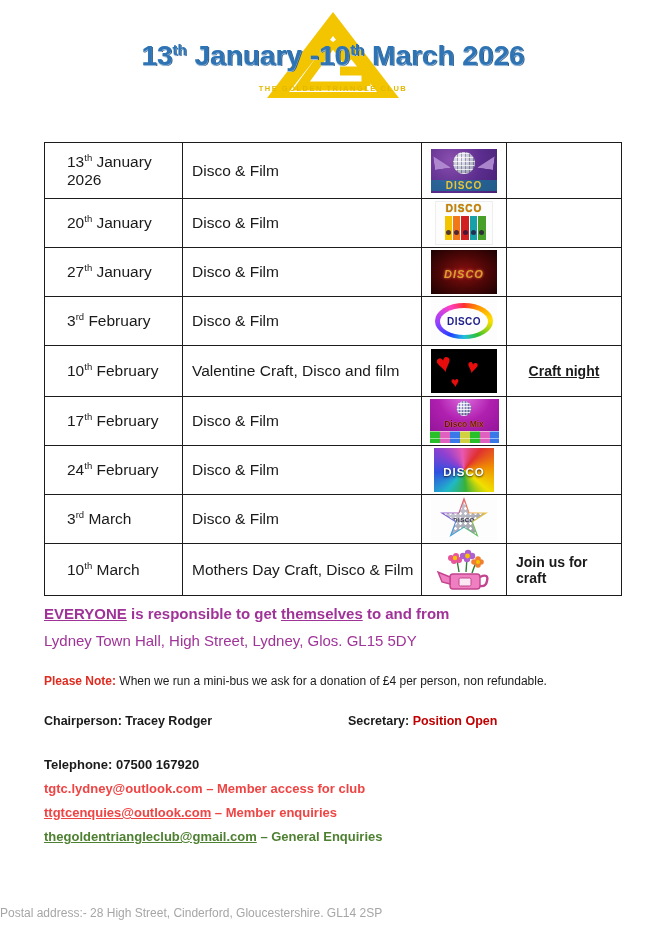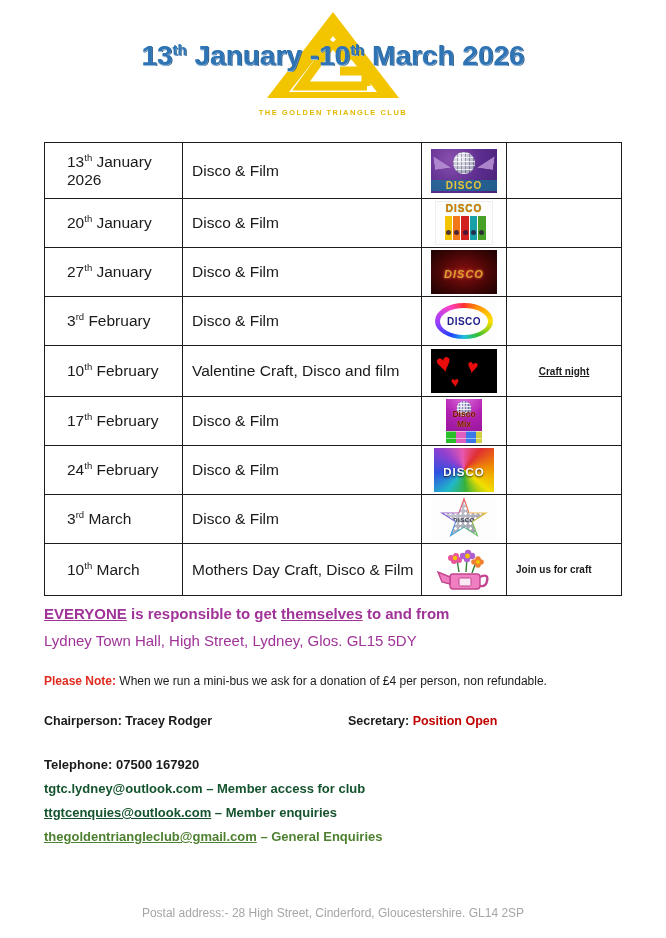--- a/index.html
+++ b/index.html
@@ -12,36 +12,36 @@
   
   .header { position:relative; height:128px; }
   .logo-svg { position:absolute; left:50%; top:10px; transform:translateX(-50%); z-index:1; }
   .page-title {
     position:absolute; top:40px; left:0; width:100%; text-align:center; z-index:2;
     font-size:28px; font-weight:bold; color:#2E74B5; letter-spacing:0;
     text-shadow:0 1px 1px #aac6e2, 1px 1px 0 #1f4e79;
   }
   .page-title sup { font-size:15px; }
   .club-name {
-    position:absolute; top:108px; left:0; width:100%; text-align:center; z-index:2;
+    position:absolute; top:84px; left:0; width:100%; text-align:center; z-index:2;
     font-size:7.5px; font-weight:bold; color:#E3B800; letter-spacing:1.5px;
   }
 
   
   table.schedule { border-collapse:collapse; margin:14px 0 0 44px; table-layout:fixed; }
   .schedule td { border:1.6px solid #1c1c1c; vertical-align:middle; padding:2px 4px; }
   .schedule col.c-date  { width:138px; }
   .schedule col.c-event { width:239px; }
   .schedule col.c-img   { width:85px; }
   .schedule col.c-note  { width:115px; }
   .schedule td.date-cell  { font-size:15.5px; padding-left:22px; }
   .schedule td.event-cell { font-size:15.5px; padding-left:9px; }
   .schedule td.date-cell sup { font-size:9.5px; }
   .schedule td.img-cell  { text-align:center; padding:2px; }
-  .schedule td.note-cell { font-size:10px; font-weight:bold; }
+  .schedule td.note-cell { font-size:14px; font-weight:bold; }
   .note-center { text-align:center; }
   .note-center .u { text-decoration:underline; }
   .note-left { padding-left:9px !important; font-size:13px;margin-left:14px; }
   tr.h56 td{height:56px;} tr.h49 td{height:49px;} tr.h44 td{height:44px;}
   tr.h51 td{height:51px;} tr.h43 td{height:43px;} tr.h42 td{height:42px;} tr.h52 td{height:52px;}
 
   
   .art { position:relative; margin:0 auto; width:66px; height:44px; overflow:hidden; }
   .art-label { position:absolute; left:0; bottom:2px; width:100%; text-align:center;
                font-weight:bold; letter-spacing:1px; }
@@ -82,21 +82,21 @@
      display:flex; align-items:center; justify-content:center; }
   .ovalinner span { font-size:10px; font-weight:bold; color:#20208a; letter-spacing:.5px; }
 
   .hearts { background:#000; }
   .hearts i { position:absolute; color:#e80c0c; font-style:normal; line-height:1; }
   .hearts i::before { content:"\2665"; }
   .hearts .h1 { font-size:26px; top:1px;  left:5px;  transform:rotate(-12deg); }
   .hearts .h2 { font-size:19px; top:8px;  left:36px; transform:rotate(10deg); }
   .hearts .h3 { font-size:14px; top:26px; left:20px; transform:rotate(-4deg); }
 
-  .discomix { width:36px; background:radial-gradient(circle at 50% -10%, #e070e0 0%, #b020b0 45%, #8a1090 100%); }
+  .discomix { width:69px; background:radial-gradient(circle at 50% -10%, #e070e0 0%, #b020b0 45%, #8a1090 100%); }
   .discomix .ball { position:absolute; top:2px; left:50%; transform:translateX(-50%);
     width:15px; height:15px; border-radius:50%;
     background-image:
       repeating-linear-gradient(0deg, rgba(255,255,255,.8) 0 1px, transparent 1px 3px),
       repeating-linear-gradient(90deg, rgba(0,0,60,.35) 0 1px, transparent 1px 3px),
       radial-gradient(circle at 35% 30%, #e8e8ff, #7070a0); }
   .discomix .art-label { bottom:14px; font-size:8.5px; color:#6a1408; letter-spacing:0;
      text-shadow:0 0 1px #ff9a60; }
   .discomix .floor { position:absolute; bottom:0; left:0; width:100%; height:12px;
     background:
@@ -128,24 +128,24 @@
   .everyone { margin:9px 0 0 44px; font-size:15px; font-weight:bold; color:#A03398; }
   .everyone .u { text-decoration:underline;text-align:center; }
   .venue { margin:10px 0 0 44px; font-size:15px; color:#A03398; }
   .notice { margin:25px 0 0 44px; font-size:12px; }
   .notice .alert { color:#e02b20; font-weight:bold; }
   .officers { margin:26px 0 0 44px; font-size:12.5px; font-weight:bold; position:relative; height:15px; }
   .officers .secretary { position:absolute; left:304px; top:0; }
   .officers .open { color:#C00000; }
   .phone { margin:28px 0 0 44px; font-size:13px; font-weight:bold; }
   .email-line { margin:9px 0 0 44px; font-size:13px; font-weight:bold; }
-  .email-blue { color:#14532d; }
+  .email-blue { color:#ef4444; }
   .email-green { color:#4E8031; }
   .email-line .u { text-decoration:underline; }
-  .postal { margin-top:62px; text-align:center; font-size:12px; color:#a6a6a6; }
+  .postal { margin-top:62px; text-align:left; font-size:12px; color:#a6a6a6; }
 </style>
 </head>
 <body>
 
 <div class="header">
   <svg class="logo-svg" width="140" height="92" viewBox="0 0 140 92">
     <polygon points="70,2 136,88 4,88" fill="#F2C500"></polygon>
     <polygon points="70,26 114,82 26,82" fill="#ffffff"></polygon>
     <path d="M70,32 L38,76 L104,76" fill="none" stroke="#F2C500" stroke-width="9"></path>
     <path d="M70,32 L85,52" fill="none" stroke="#F2C500" stroke-width="9"></path>

